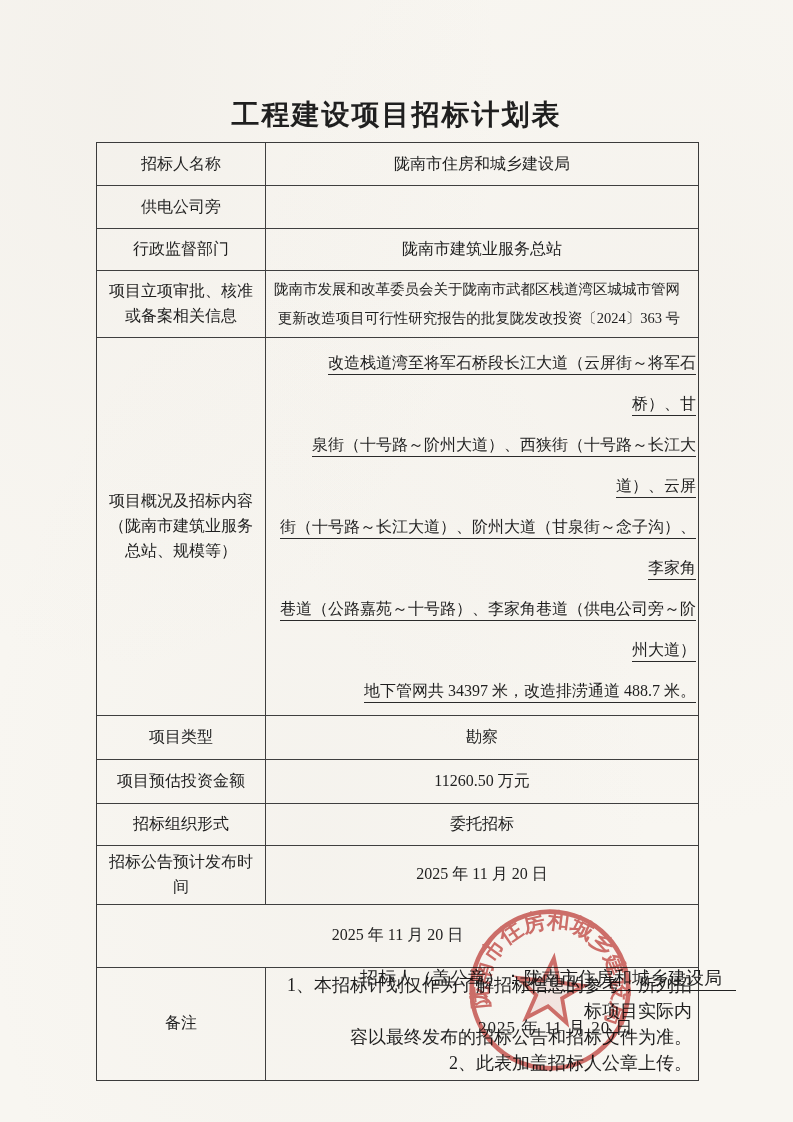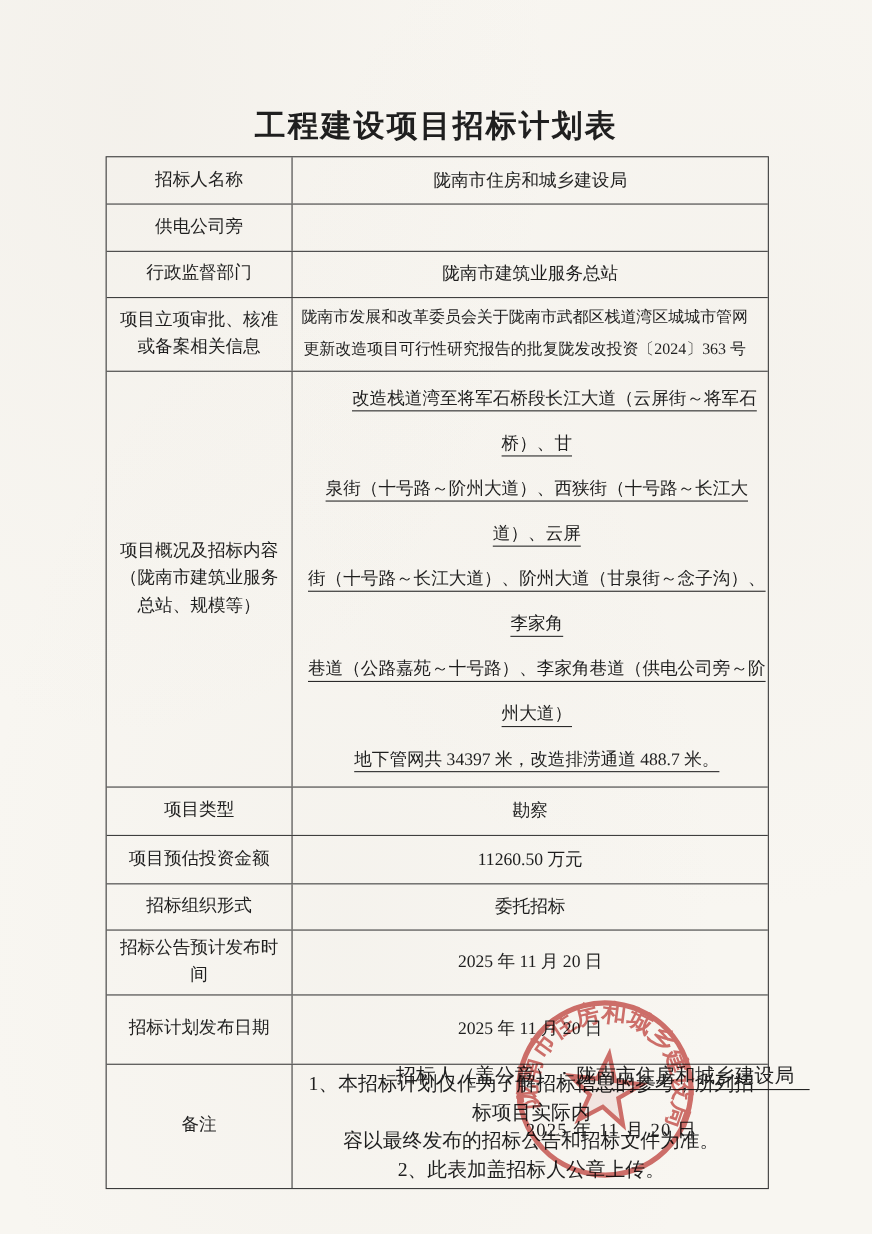--- a/index.html
+++ b/index.html
@@ -36,21 +36,21 @@
     display:flex; align-items:center; justify-content:center;
     text-align:center; padding:4px 7px;
     line-height:1.55;
   }
   .cell-value {
     flex:1; box-sizing:border-box;
     display:flex; align-items:center; justify-content:center;
     text-align:center; padding:4px 6px;
     white-space:pre-line;
   }
-  .cell-value.left { justify-content:flex-start; text-align:center; }
+  .cell-value.left { justify-content:flex-start; text-align:right; }
   .h42{min-height:42px}.h43{min-height:43px}.h63{min-height:63px}
   .h209{min-height:209px}.h44{min-height:44px}.h41{min-height:41px}
   .h48{min-height:48px}.h103{min-height:103px}
   .v-approval { font-size:14.5px; line-height:29px; padding-left:8px; }
   .v-overview {
     font-size:16px; line-height:41px; padding-left:14px; padding-right:2px;
     text-indent:2em;
     text-decoration:underline;
     text-underline-offset:6px;
     text-decoration-thickness:1px;
@@ -126,21 +126,20 @@
       <div class="cell-value">委托招标</div>
     </div>
 
 
     <div class="row h48">
       <div class="cell-label">招标公告预计发布时间</div>
       <div class="cell-value">2025 年 11 月 20 日</div>
     </div>
 
     <div class="row h63">
-      <div class="cell-label">招标计划发布日期</div>
       <div class="cell-value">2025 年 11 月 20 日</div>
     </div>
 
     <div class="row h103">
       <div class="cell-label">备注</div>
       <div class="cell-value left v-remarks">1、本招标计划仅作为了解招标信息的参考，所列招标项目实际内
 容以最终发布的招标公告和招标文件为准。
 2、此表加盖招标人公章上传。</div>
     </div>
 

